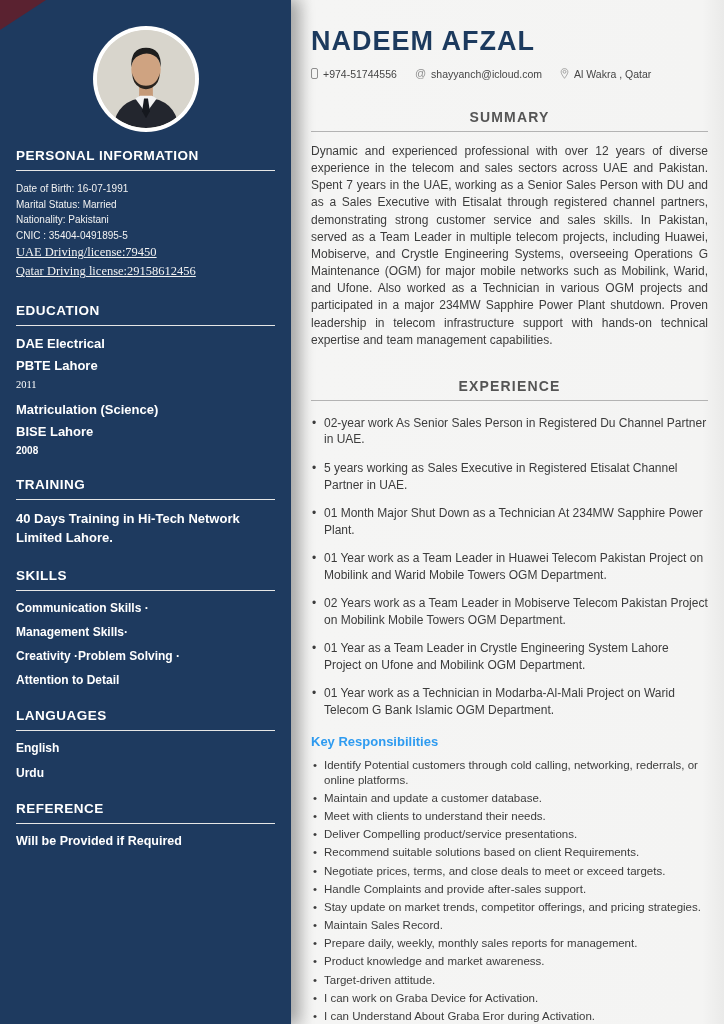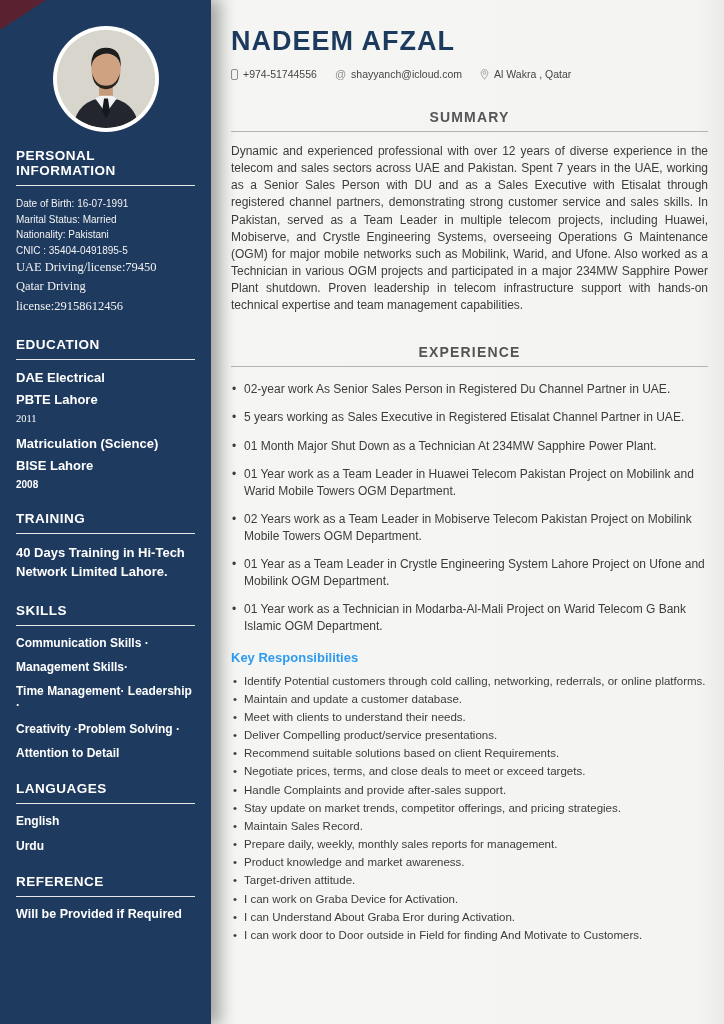--- a/index.html
+++ b/index.html
@@ -1,49 +1,49 @@
 <!DOCTYPE html>
 <html><head>
 <meta charset="utf-8">
 <style>
   * { margin:0; padding:0; box-sizing:border-box; }
   html,body { background:#ffffff; }
   body { width:724px; height:1024px; font-family:"Liberation Sans", sans-serif; }
   .page { width:724px; height:1024px; display:flex; position:relative; overflow:hidden; background:#f2f2f1; }
 
   
-  .sidebar { width:211px; height:100%; background:#1e3a5f; color:#fff; padding:0 16px; position:relative; z-index:2; box-shadow:9px 0 14px rgba(0,0,0,0.28); flex-shrink:0; }
+  .sidebar { width:291px; height:100%; background:#1e3a5f; color:#fff; padding:0 16px; position:relative; z-index:2; box-shadow:9px 0 14px rgba(0,0,0,0.28); flex-shrink:0; }
   .corner-accent { position:absolute; top:0; left:0; width:46px; height:30px; background:#5a2230; clip-path:polygon(0 0,100% 0,0 100%); }
   .photo-ring { width:106px; height:106px; margin:26px auto 16px; border-radius:50%; background:#ffffff; padding:4px; }
   .photo { width:100%; height:100%; border-radius:50%; overflow:hidden; background:#d8d5cc; }
   .photo svg { display:block; width:100%; height:100%; }
 
   .side-section { margin-bottom:21px; }
   .side-title { font-size:13.5px; font-weight:bold; letter-spacing:0.5px; color:#ffffff; padding-bottom:7px; border-bottom:1px solid #e6e6e6; margin-bottom:10px; }
 
   .info-lines > div { font-size:10px; line-height:1.55; color:#f2f2f2; }
-  .info-lines > div.serif { font-family:"Liberation Serif", serif; font-size:12.5px; }
+  .info-lines > div.serif { font-family:"Liberation Serif", serif; font-size:12.5px;text-decoration:underline; }
 
   .edu-lines > div.edu-title { font-size:13px; font-weight:bold; margin-top:12px; }
   .edu-lines > div.edu-title:first-child { margin-top:2px; }
   .edu-lines > div.edu-sub { font-size:13px; font-weight:bold; margin-top:7px; }
   .edu-lines > div.edu-year { font-size:10px; font-weight:bold; margin-top:6px; }
   .edu-lines > div.edu-year.serif { font-family:"Liberation Serif", serif; font-weight:normal; font-size:10.5px; }
 
   .training-lines > div { font-size:13px; font-weight:bold; line-height:1.45; }
 
   .skill-lines > div { font-size:12px; font-weight:bold; margin-bottom:10px; }
   .lang-lines > div { font-size:12px; font-weight:bold; margin-bottom:11px; }
   .ref-lines > div { font-size:12.5px; font-weight:bold; }
 
   
   .content { flex:1; padding:26px 16px 0 20px; background:linear-gradient(90deg,#e7e7e6 0%,#f5f5f4 5%,#f4f4f3 95%,#eaeae9 100%); }
   .name { font-size:27px; font-weight:bold; color:#1c3a5e; letter-spacing:1px; }
   .contact-row { display:flex; align-items:center; gap:18px; margin-top:11px; font-size:10.5px; color:#454545; }
-  .contact-item { display:inline-flex; align-items:center; gap:5px; }
+  .contact-item { display:inline-flex; align-items:flex-start; gap:5px; }
   .cicon { color:#8f8f8f; font-size:11px; line-height:1; display:inline-flex; align-items:center; }
   .phone-glyph { width:7px; height:11px; border:1px solid #8f8f8f; border-radius:2px; display:inline-block; }
   .pin-svg { width:9px; height:11px; }
 
   .section-title { font-size:14px; font-weight:bold; color:#555555; letter-spacing:1.2px; border-bottom:1px solid #b3b3b3; padding-bottom:6px; margin:29px 0 11px 0;text-align:center; }
   .summary-text { font-size:12px; line-height:1.43; text-align:justify; color:#3c3c3c; }
 
   ul.exp-list { list-style:none; margin-top:14px; }
   ul.exp-list li { position:relative; padding-left:13px; margin-bottom:12px; font-size:12px; line-height:1.38; color:#3c3c3c; }
   ul.exp-list li::before { content:"\2022"; position:absolute; left:1px; top:0; color:#3c3c3c; }
@@ -112,21 +112,20 @@
       <div class="training-lines">
           <div>40 Days Training in Hi-Tech Network Limited Lahore.</div>
         </div>
     </section>
 
     <section class="side-section">
       <h2 class="side-title">SKILLS</h2>
       <div class="skill-lines">
           <div>Communication Skills ·</div>
           <div>Management Skills·</div>
-          <div>Time Management· Leadership ·</div>
           <div>Creativity ·Problem Solving ·</div>
           <div>Attention to Detail</div>
         </div>
     </section>
 
     <section class="side-section">
       <h2 class="side-title">LANGUAGES</h2>
       <div class="lang-lines">
           <div>English</div>
           <div>Urdu</div>

